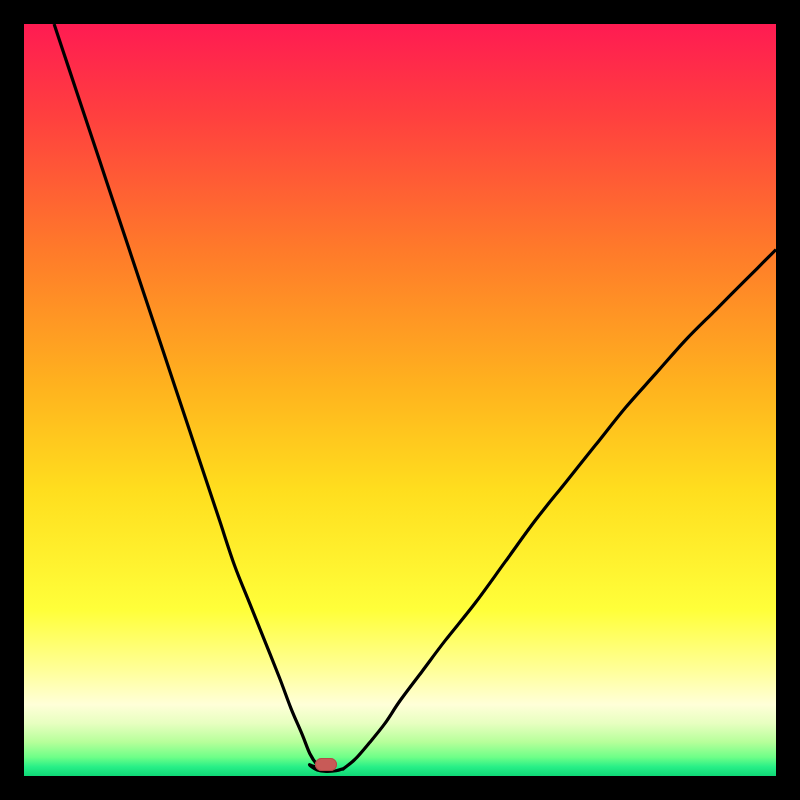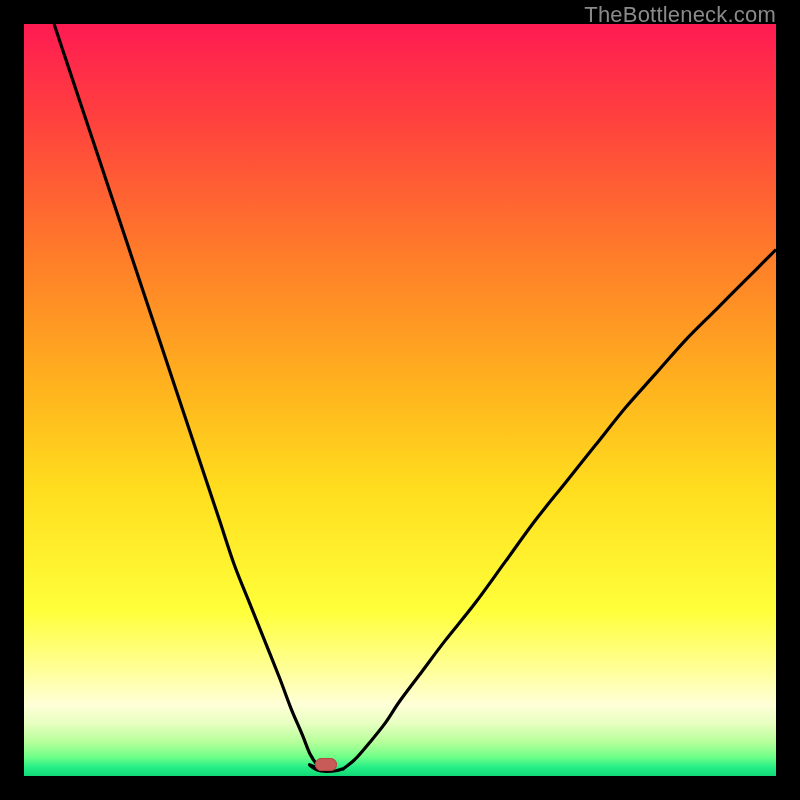--- a/index.html
+++ b/index.html
@@ -51,14 +51,13 @@
 <div class="frame">
 
   <div class="plot-area" id="plot" style="left: 24px; top: 24px; width: 752px; height: 752px;">
     <div class="gradient" id="grad" style="background: linear-gradient(rgb(255, 27, 82) 0%, rgb(255, 63, 63) 12%, rgb(255, 122, 42) 30%, rgb(255, 178, 30) 48%, rgb(255, 222, 30) 62%, rgb(255, 255, 58) 78%, rgb(255, 255, 154) 86%, rgb(255, 255, 216) 90.5%, rgb(231, 255, 192) 93%, rgb(182, 255, 154) 95.5%, rgb(110, 255, 136) 97.5%, rgb(39, 239, 135) 98.8%, rgb(15, 216, 118) 100%);"></div>
     <svg class="curve" id="curveSvg" viewBox="0 0 100 100" preserveAspectRatio="none">
       <path id="curvePath" fill="none" vector-effect="non-scaling-stroke" d="M 4 0 C 4.333333333333333 1, 5.333333333333333 4, 6 6 C 6.666666666666667 8, 7.333333333333333 10, 8 12 C 8.666666666666666 14, 9.333333333333334 16, 10 18 C 10.666666666666666 20, 11.333333333333334 22, 12 24 C 12.666666666666666 26, 13.333333333333334 28, 14 30 C 14.666666666666666 32, 15.333333333333334 34, 16 36 C 16.666666666666668 38, 17.333333333333332 40, 18 42 C 18.666666666666668 44, 19.333333333333332 46, 20 48 C 20.666666666666668 50, 21.333333333333332 52, 22 54 C 22.666666666666668 56, 23.333333333333332 58, 24 60 C 24.666666666666668 62, 25.333333333333332 64, 26 66 C 26.666666666666668 68, 27.333333333333332 70.16666666666667, 28 72 C 28.666666666666668 73.83333333333333, 29.333333333333332 75.33333333333333, 30 77 C 30.666666666666668 78.66666666666667, 31.333333333333332 80.33333333333333, 32 82 C 32.666666666666664 83.66666666666667, 33.416666666666664 85.5, 34 87 C 34.583333333333336 88.5, 35 89.75, 35.5 91 C 36 92.25, 36.583333333333336 93.5, 37 94.5 C 37.416666666666664 95.5, 37.666666666666664 96.33333333333333, 38 97 C 38.333333333333336 97.66666666666667, 38.63333333333333 98.1, 39 98.5 C 39.36666666666667 98.9, 40.36666666666667 99.4, 40.2 99.4 C 40.03333333333334 99.4, 38.2 98.53333333333333, 38 98.5 C 37.8 98.46666666666667, 38.63333333333333 99.05, 39 99.2 C 39.36666666666667 99.35000000000001, 39.78333333333334 99.38333333333334, 40.2 99.4 C 40.61666666666667 99.41666666666667, 41.11666666666667 99.36666666666666, 41.5 99.3 C 41.88333333333333 99.23333333333333, 42.333333333333336 99.05, 42.5 99 C 42.666666666666664 98.95, 42.25 99.2, 42.5 99 C 42.75 98.8, 43.416666666666664 98.38333333333333, 44 97.8 C 44.583333333333336 97.21666666666667, 45.333333333333336 96.3, 46 95.5 C 46.666666666666664 94.7, 47.333333333333336 93.91666666666667, 48 93 C 48.666666666666664 92.08333333333333, 49.166666666666664 91.16666666666667, 50 90 C 50.833333333333336 88.83333333333333, 52 87.33333333333333, 53 86 C 54 84.66666666666667, 54.833333333333336 83.5, 56 82 C 57.166666666666664 80.5, 58.666666666666664 78.75, 60 77 C 61.333333333333336 75.25, 62.666666666666664 73.33333333333333, 64 71.5 C 65.33333333333333 69.66666666666667, 66.66666666666667 67.75, 68 66 C 69.33333333333333 64.25, 70.66666666666667 62.666666666666664, 72 61 C 73.33333333333333 59.333333333333336, 74.66666666666667 57.666666666666664, 76 56 C 77.33333333333333 54.333333333333336, 78.66666666666667 52.583333333333336, 80 51 C 81.33333333333333 49.416666666666664, 82.66666666666667 48, 84 46.5 C 85.33333333333333 45, 86.66666666666667 43.416666666666664, 88 42 C 89.33333333333333 40.583333333333336, 90.66666666666667 39.333333333333336, 92 38 C 93.33333333333333 36.666666666666664, 94.66666666666667 35.333333333333336, 96 34 C 97.33333333333333 32.666666666666664, 99.33333333333333 30.666666666666668, 100 30" stroke="#000000" stroke-width="3.2"></path>
     </svg>
     <div class="marker" id="marker" style="width: 22px; height: 13px; left: 291.304px; top: 734.22px; background: rgb(200, 90, 87); box-shadow: rgb(179, 74, 71) 0px 0px 0px 1px inset; border-radius: 6.5px;"></div>
   </div>
 
-  <div class="watermark" id="wm" style="right: 24px; top: 2px;">TheBottleneck.com</div>
 </div>
 
 </body></html>

